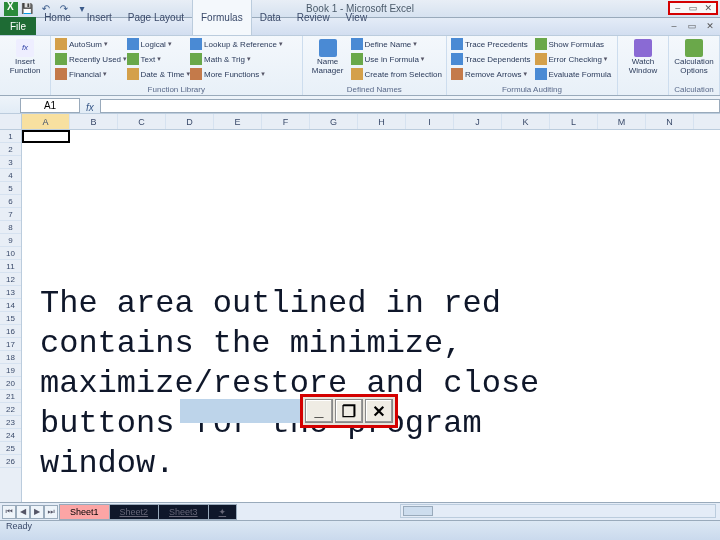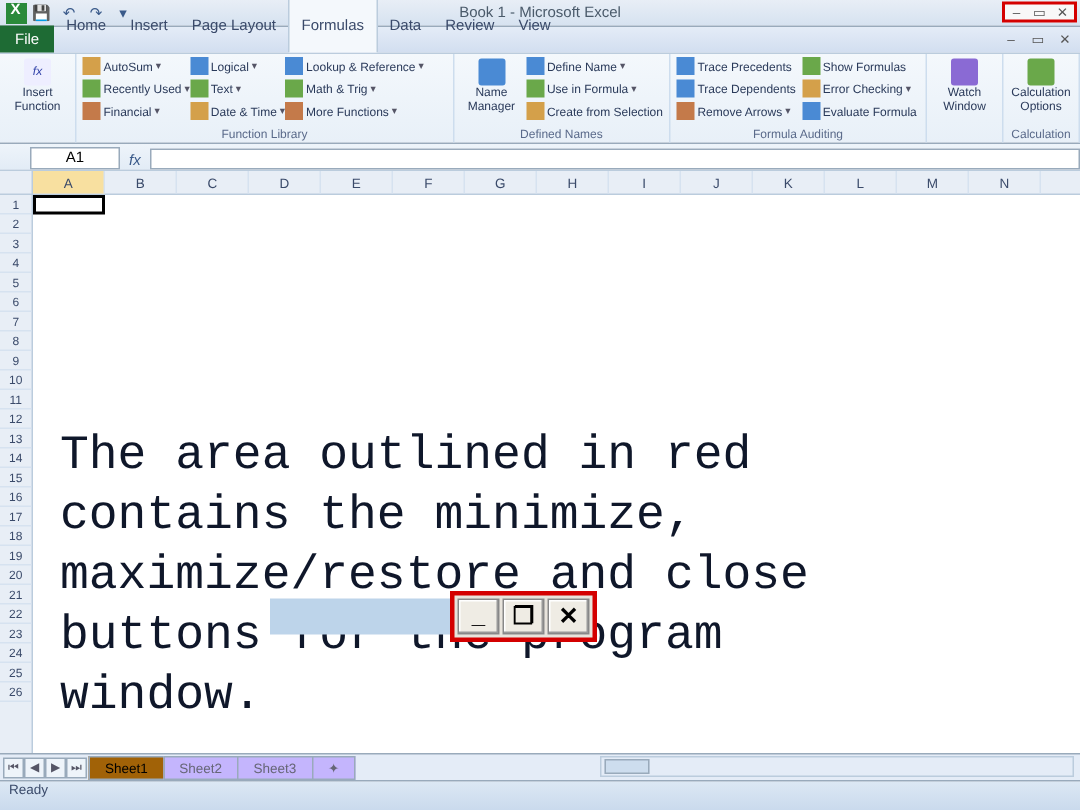--- a/index.html
+++ b/index.html
@@ -47,22 +47,22 @@
 .cells { position:relative; }
 .selcell { position:absolute; left:0; top:0; width:48px; height:13px; border:2px solid #000; }
 .overlay-text { position:absolute; left:40px; top:170px; width:560px; font-family:Liberation Mono, monospace; font-size:32px; color:#0f172a; line-height:1.25; z-index:5; }
 .inset-demo { position:absolute; left:180px; top:280px; display:flex; align-items:center; z-index:5; }
 .inset-blue { width:120px; height:24px; background:#bdd4ea; }
 .inset-box { border:3px solid #d40000; background:#e8e4dc; display:flex; padding:2px; gap:2px; }
 .inset-btn { width:28px; height:24px; border:1px solid #888; background:#efece4; display:flex; align-items:center; justify-content:center; font-size:16px; font-weight:bold; box-shadow:inset -1px -1px 0 #999, inset 1px 1px 0 #fff; }
 .sheet-tabs { height:18px; background:#e4ecf7; border-top:1px solid #9ab; display:flex; align-items:center; font-size:9px; position:relative; }
 .nav-arrows { display:flex; gap:0; padding:0 2px; }
 .nav-arrows span { width:14px; height:14px; border:1px solid #9ab; background:#eef4fa; text-align:center; font-size:8px; line-height:12px; color:#556; }
-.stab { padding:2px 10px; border:1px solid #9ab; background:#a16207; margin-left:-1px; }
-.stab.inactive { background:#c4b5fd; color:#667; }
+.stab { padding:2px 10px; border:1px solid #9ab; background:#fca5a5; margin-left:-1px; }
+.stab.inactive { background:#0f172a; color:#667;text-decoration:underline; }
 .hscroll { position:absolute; right:4px; bottom:2px; left:400px; height:14px; background:#e4ecf7; border:1px solid #bcd; }
 .hscroll .thumb { position:absolute; left:2px; top:1px; width:30px; height:10px; background:#cdddee; border:1px solid #9ab; }
 .statusbar { height:22px; background:linear-gradient(#dce8f4,#c8d8ec); border-top:1px solid #9ab; display:flex; align-items:flex-start; padding:0 6px; font-size:9px; color:#3a4a6a; }
 .corner { position:absolute; left:0; top:0; width:22px; height:16px; background:#e8eef6; border-right:1px solid #bcd; border-bottom:1px solid #bcd; }
 </style>
 </head>
 <body>
 
 <div class="titlebar">
   <div class="qat">

